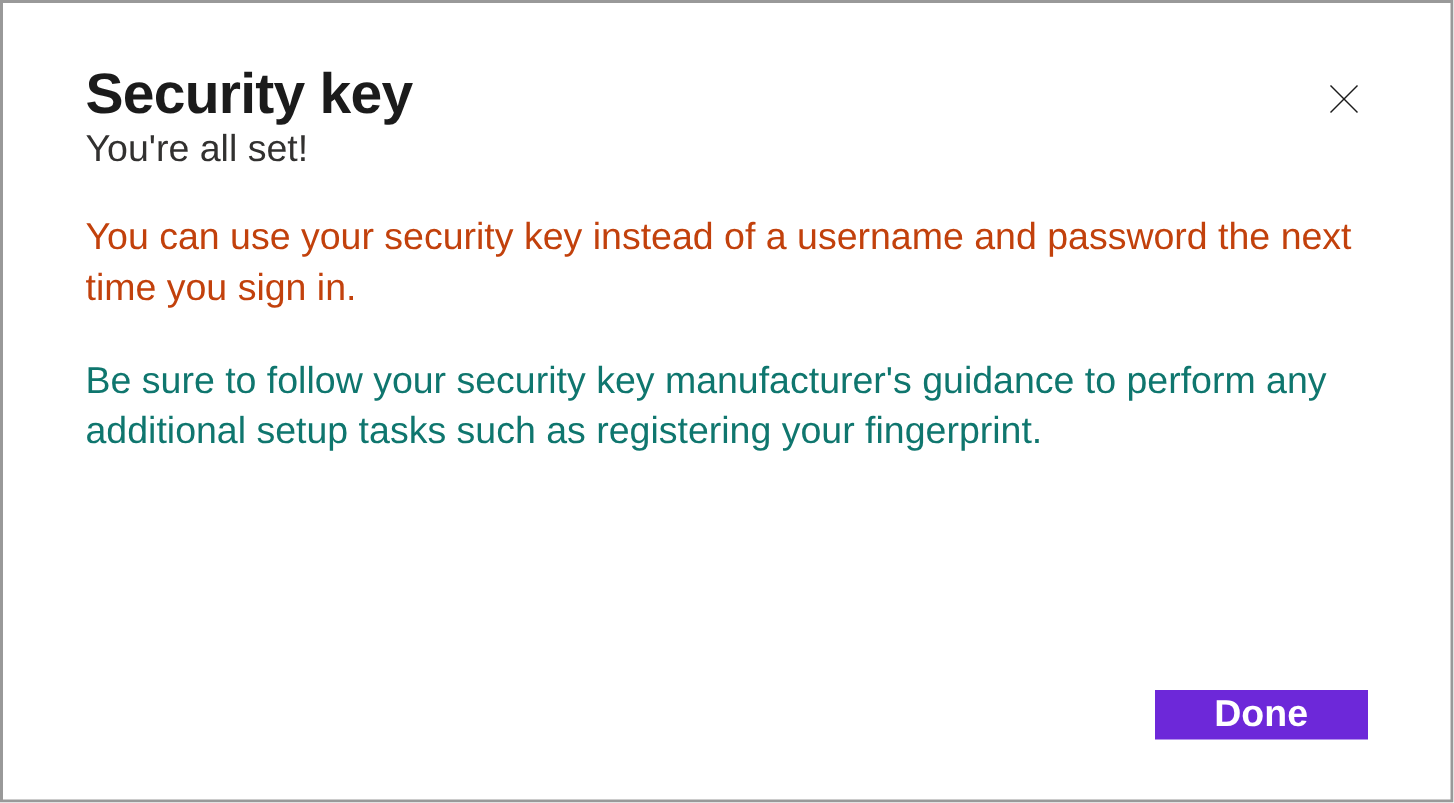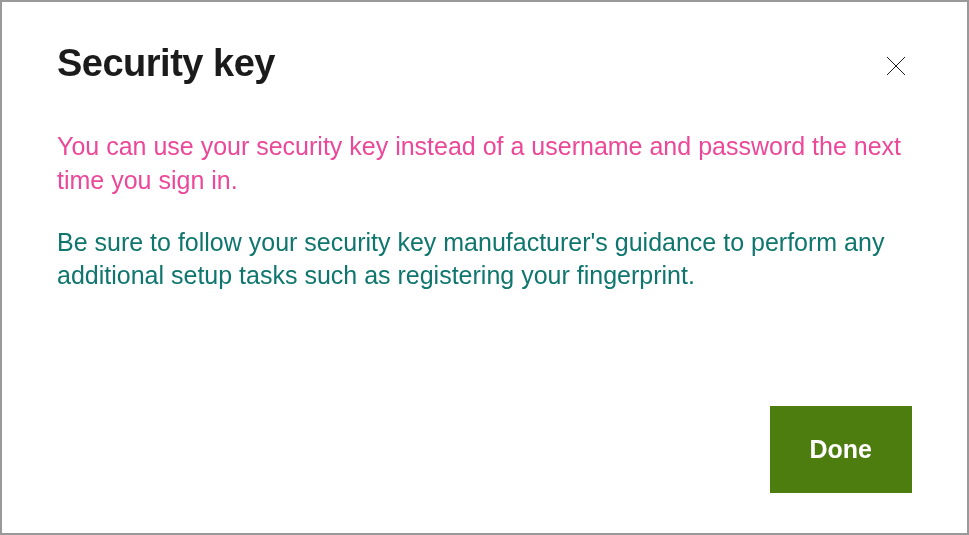--- a/index.html
+++ b/index.html
@@ -21,21 +21,20 @@
       height: 535px;
       padding: 40px 55px 40px 55px;
       position: relative;
       display: flex;
       flex-direction: column;
     }
     .dialog-header {
       display: flex;
       justify-content: space-between;
       align-items: flex-start;
-      margin-bottom: 45px;
     }
     .dialog-title {
       font-size: 38px;
       font-weight: 600;
       color: #1b1b1b;
       letter-spacing: -0.5px;
     }
     .close-btn {
       background: transparent;
       border: none;
@@ -57,60 +56,61 @@
       flex: 1;
     }
     .message-line1 {
       font-size: 25px;
       color: #323130;
       font-weight: 400;
       margin-bottom: 28px;
     }
     .message-line2 {
       font-size: 25px;
-      color: #ec4899;
+      color: #c2410c;
       font-weight: 400;
       line-height: 1.35;
       margin-bottom: 28px;
     }
     .message-line3 {
       font-size: 25px;
       color: #0f766e;
       font-weight: 400;
       line-height: 1.35;
     }
     .dialog-footer {
       display: flex;
       justify-content: flex-end;
       margin-top: auto;
     }
     .done-btn {
-      background: #4d7c0f;
+      background: #6d28d9;
       color: #ffffff;
       border: none;
       font-size: 25px;
       font-weight: 600;
-      padding: 29px 40px;
+      padding: 2px 40px;
       cursor: pointer;
       font-family: inherit;
     }
   </style>
 </head>
 <body>
 
 <div class="dialog">
   <div class="dialog-header">
     <h1 class="dialog-title">Security key</h1>
     <button class="close-btn">
       <svg viewBox="0 0 24 24" fill="none">
         <line x1="3" y1="3" x2="21" y2="21"></line>
         <line x1="21" y1="3" x2="3" y2="21"></line>
       </svg>
     </button>
   </div>
   <div class="dialog-body">
+    <p class="message-line1">You're all set!</p>
     <p class="message-line2">You can use your security key instead of a username and password the next time you sign in.</p>
     <p class="message-line3">Be sure to follow your security key manufacturer's guidance to perform any additional setup tasks such as registering your fingerprint.</p>
   </div>
   <div class="dialog-footer">
     <button class="done-btn">Done</button>
   </div>
 </div>
 
 </body></html>

